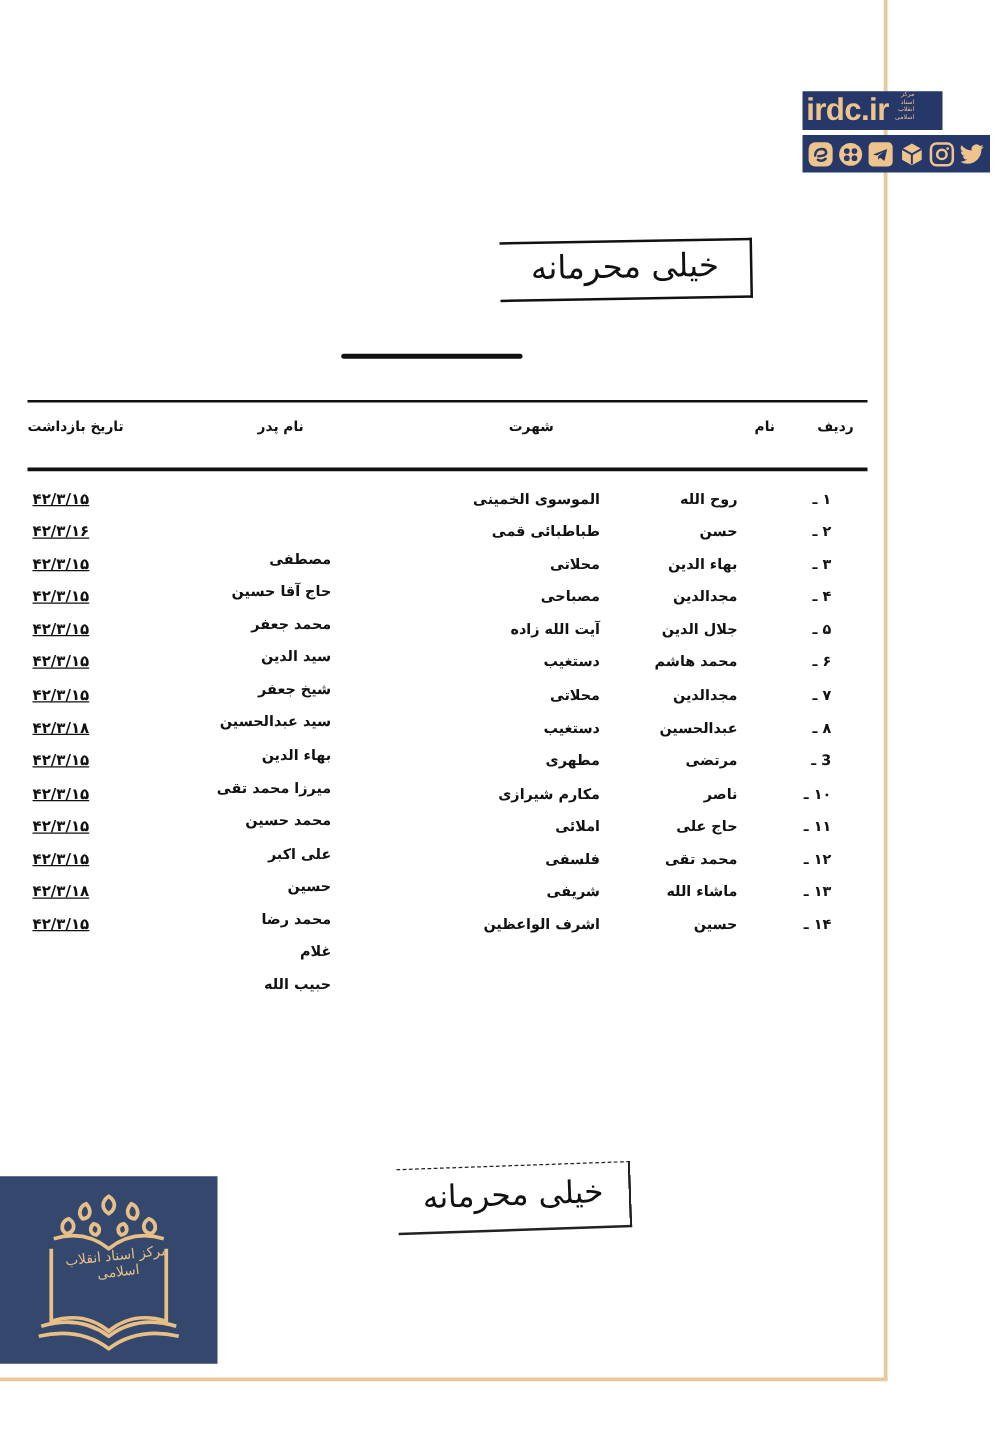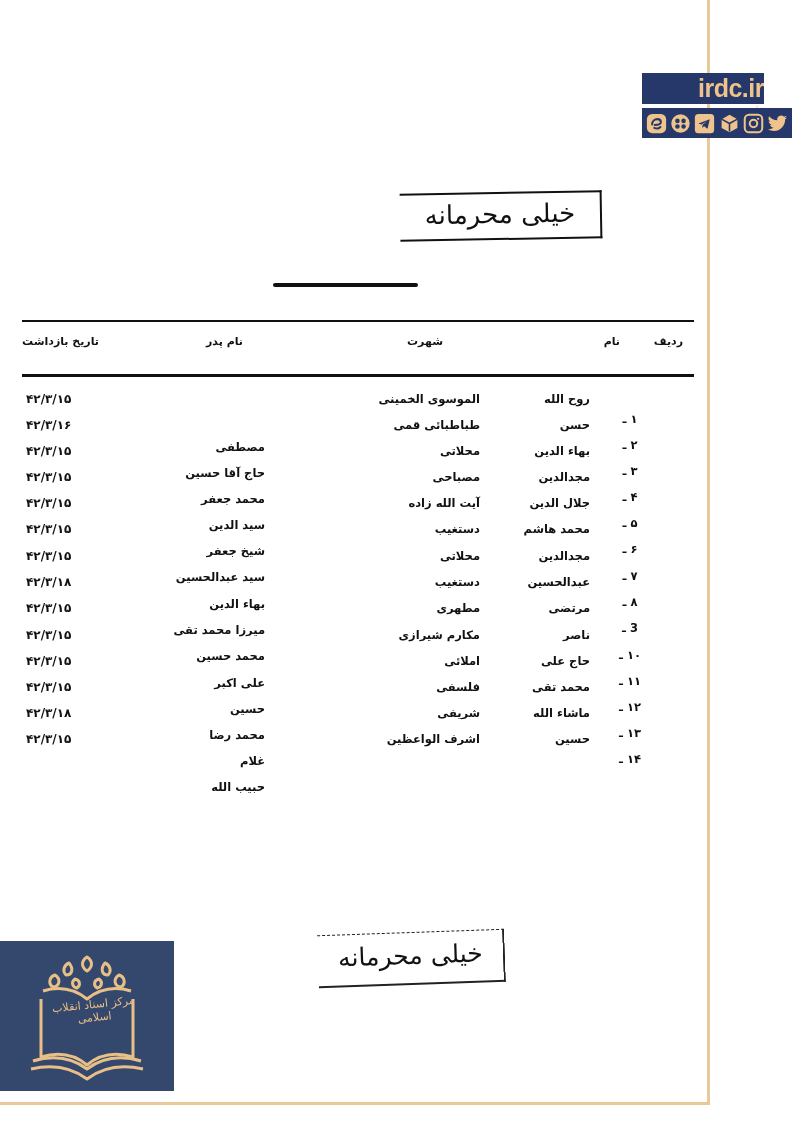--- a/index.html
+++ b/index.html
@@ -2,22 +2,22 @@
 <html><head>
 <meta charset="utf-8">
 <style>
   html, body { margin:0; padding:0; }
   body { width:800px; height:1144px; background:#ffffff; position:relative; overflow:hidden;
          font-family:"DejaVu Sans", sans-serif; color:#111; }
   .frame-v { position:absolute; left:707px; top:0; width:3px; height:1104px; background:#e9c89a; }
   .frame-h { position:absolute; left:0; top:1102px; width:710px; height:3px; background:#e9c89a; }
 
   
-  .brand { position:absolute; left:642px; top:73px; width:122px; height:31px; background:#26386a;
-           display:flex; align-items:flex-end;flex-direction:column; }
+  .brand { position:absolute; left:642px; top:73px; width:112px; height:31px; background:#26386a;
+           display:flex; align-items:flex-start; }
   .brand-domain { color:#eec48c; font-family:"Liberation Sans", sans-serif; font-weight:bold;
                   font-size:25px; letter-spacing:-0.5px; margin-left:3px; line-height:31px; }
   .brand-sub { display:flex; flex-direction:column; margin-left:5px; color:#eec48c; font-size:5px;
                line-height:6px; direction:rtl; text-align:right; }
   .social { position:absolute; left:642px; top:108px; width:150px; height:30px; background:#26386a;
             display:flex; align-items:center; justify-content:space-around; padding:0 2px; box-sizing:border-box; }
   .social .ic { width:21px; height:21px; display:flex; align-items:center; justify-content:center; }
   .social svg { width:21px; height:21px; }
 
   
@@ -32,25 +32,25 @@
             transform:rotate(-2deg); }
   .subtitle { position:absolute; left:96px; top:249px; width:600px; font-size:12.5px; font-weight:bold;
               text-align:right; white-space:nowrap; letter-spacing:-0.3px; }
   .underline-bar { position:absolute; left:273px; top:283px; width:145px; height:4px; background:#111; border-radius:2px; }
   .rule { position:absolute; left:22px; width:672px; height:2px; background:#111; }
   .rule.r1 { top:320px; } .rule.r2 { top:374px; height:2.5px; }
   .hdr { position:absolute; top:335px; font-size:11px; font-weight:bold; white-space:nowrap; }
   .rows { position:absolute; top:392px; left:0; width:705px; }
   .row { position:absolute; height:26px; width:705px; font-size:11.5px; font-weight:bold; }
   .row span { position:absolute; white-space:nowrap; }
-  .c-idx { right:40px; width:70px; text-align:center;margin-top:20px; }
+  .c-idx { right:40px; width:70px; text-align:right; }
   .c-name { right:115px; text-align:right; }
   .c-fam { right:225px; text-align:right; }
   .c-fath { right:440px; text-align:right;margin-top:48px; }
-  .c-date { left:26px; direction:ltr; text-align:left; letter-spacing:2px; font-size:12px; }
+  .c-date { left:26px; direction:ltr; text-align:left; letter-spacing:2px; font-size:12px;text-decoration:underline; }
 
   
   .logo { position:absolute; left:0; top:941px; width:174px; height:150px; background:#34476d;
           display:flex; align-items:center; justify-content:center; }
   .logo svg { width:140px; height:135px; }
   .logo-text { position:absolute; left:52px; top:57px; width:84px; color:#e8bf86; font-size:11px;
                direction:rtl; text-align:center; transform:rotate(-6deg); font-family:"DejaVu Serif", serif; }
 </style>
 </head>
 <body>

